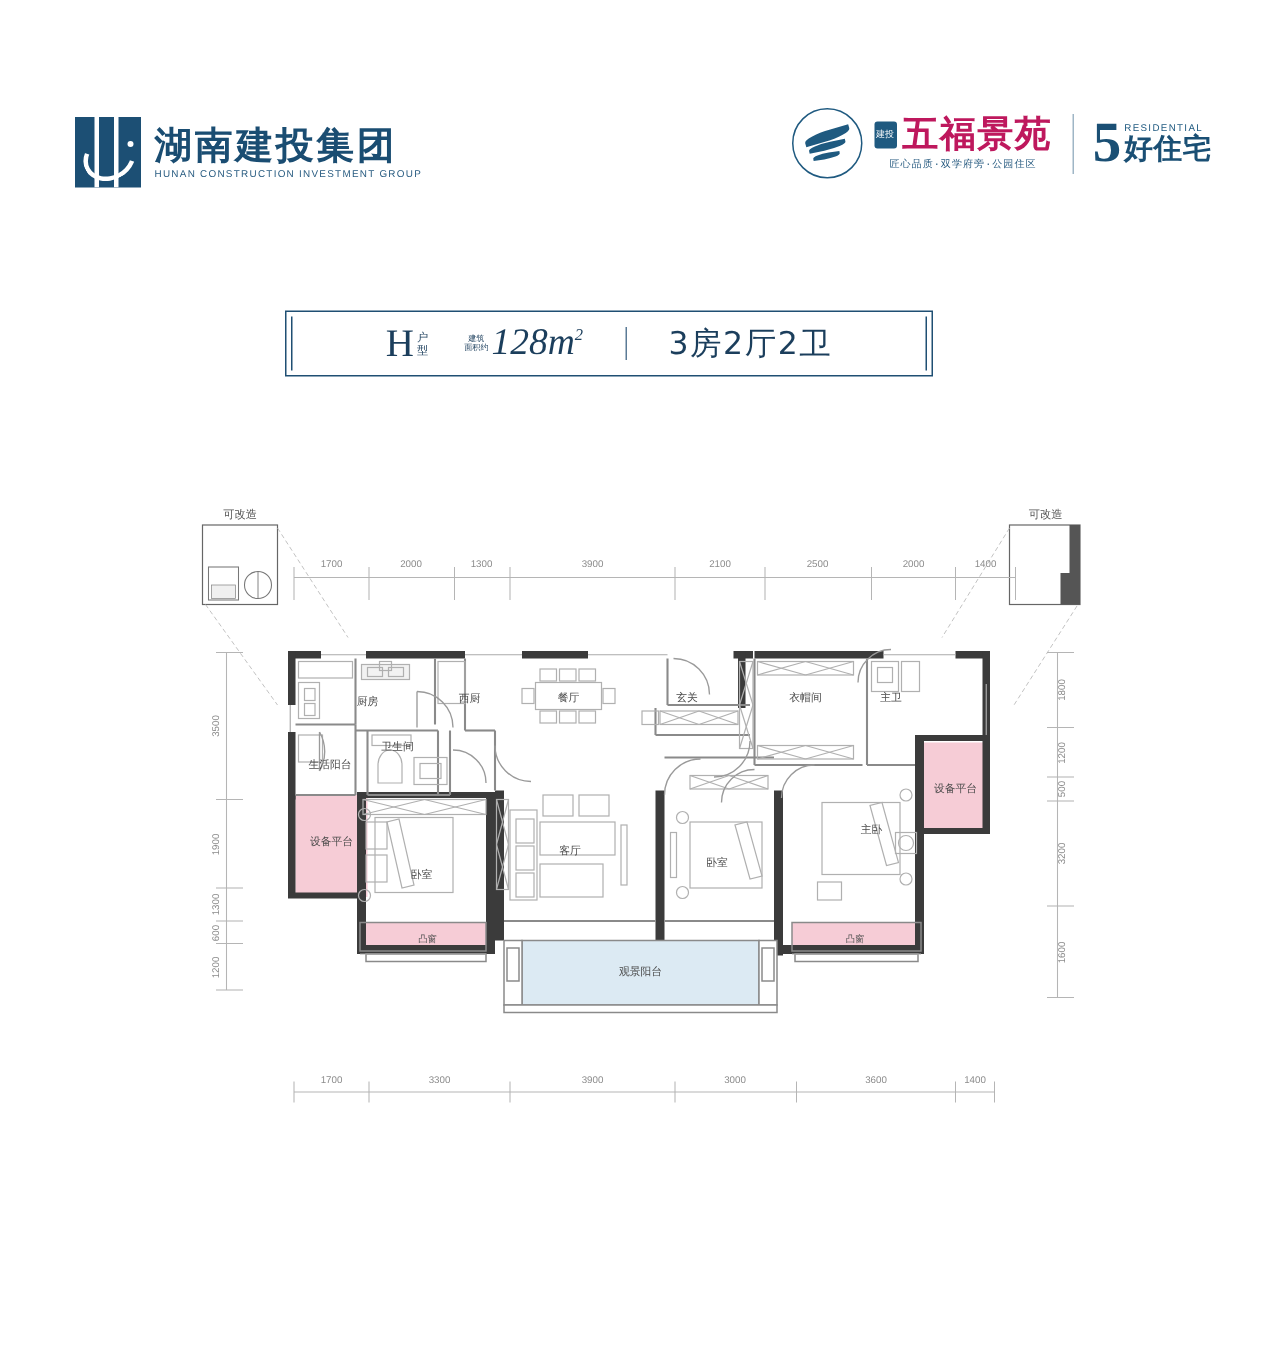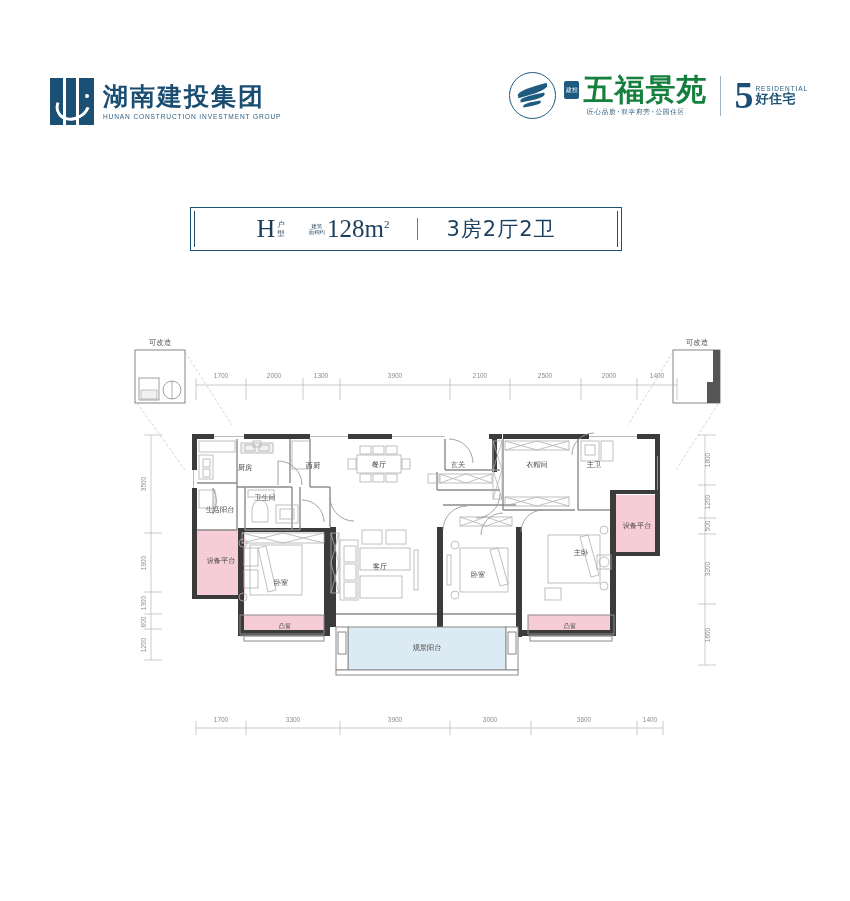--- a/index.html
+++ b/index.html
@@ -33,46 +33,46 @@
   .wf-circle{width:45px;height:45px;border-radius:50%;border:1.4px solid #1f5a80;position:relative;overflow:hidden;flex:0 0 auto;}
   .wf-circle i{position:absolute;display:block;background:#1f5a80;border-radius:60% 0 60% 0;}
   .wf-circle i:nth-child(1){left:7px;top:14px;width:31px;height:7px;transform:rotate(-16deg);}
   .wf-circle i:nth-child(2){left:10px;top:22px;width:25px;height:5px;transform:rotate(-12deg);}
   .wf-circle i:nth-child(3){left:13px;top:29px;width:18px;height:4px;transform:rotate(-9deg);}
   .wf-mid{display:flex;flex-direction:column;}
   .wf-row{display:flex;align-items:center;gap:4px;}
   .wf-badge{width:15px;height:18px;background:#1f5a80;color:#fff;font-size:6px;line-height:8px;
             display:flex;flex-direction:column;align-items:center;justify-content:center;border-radius:2px;
             font-family:"DejaVu Sans",sans-serif;}
-  .wf-name{font-size:30px;font-weight:bold;color:#15803d;letter-spacing:1px;line-height:1.05;
+  .wf-name{font-size:24px;font-weight:bold;color:#be185d;letter-spacing:1px;line-height:1.05;
            font-family:Liberation Sans, sans-serif;}
   .wf-tag{font-size:6.7px;color:#2a5d82;letter-spacing:0.7px;margin-top:3px;text-align:center;
           font-family:Liberation Mono, monospace;}
   .wf-div{width:1px;height:40px;background:#9fb6c6;margin:0 5px;}
   .wf-five{display:flex;align-items:center;gap:2px;}
   .big5{font-size:38px;font-weight:bold;color:#1a4f74;line-height:0.85;
         font-family:"Liberation Serif",serif;}
   .five-txt{display:flex;flex-direction:column;}
   .five-en{font-size:6.5px;color:#1f5a80;letter-spacing:0.9px;font-family:"Liberation Sans",sans-serif;}
-  .five-cn{font-size:13px;font-weight:bold;color:#1a4f74;letter-spacing:0.5px;line-height:1.1;
+  .five-cn{font-size:19px;font-weight:bold;color:#1a4f74;letter-spacing:0.5px;line-height:1.1;
            font-family:"DejaVu Sans",sans-serif;}
 
   
   .titlebar{position:absolute;left:190px;top:207px;width:432px;height:44px;
             border:1px solid #1f4f73;box-sizing:border-box;
             display:flex;align-items:center;justify-content:center;}
   .titlebar::before,.titlebar::after{content:"";position:absolute;top:3px;bottom:3px;width:1px;background:#1f4f73;}
   .titlebar::before{left:3px;} .titlebar::after{right:3px;}
   .title-inner{display:flex;align-items:center;gap:0;}
   .t-h{font-size:26px;color:#1b3e5c;font-family:"Liberation Serif",serif;font-weight:normal;}
   .t-huxing{font-size:7.5px;color:#1b3e5c;line-height:9px;margin-left:2px;display:flex;flex-direction:column;
             font-family:"DejaVu Sans",sans-serif;}
   .t-areasm{font-size:5.4px;color:#1b3e5c;line-height:6px;margin-left:24px;display:flex;flex-direction:column;
             font-family:"DejaVu Sans",sans-serif;text-align:center;}
-  .t-area{font-size:25px;color:#1b3e5c;font-family:"Liberation Serif",serif;margin-left:2px;}
+  .t-area{font-size:25px;color:#1b3e5c;font-family:"Liberation Serif",serif;margin-left:2px;font-style:italic;}
   .t-area sup{font-size:11px;}
   .t-sep{width:1px;height:22px;background:#5b7b96;margin:0 28px;}
   .t-rooms{font-size:21px;color:#1b3e5c;letter-spacing:1px;font-family:"DejaVu Sans",sans-serif;}
 
   
   .plan{position:absolute;left:0;top:0;width:850px;height:652px;}
   svg{position:absolute;left:0;top:0;}
 
   .dimtxt{font-family:"Liberation Sans",sans-serif;font-size:6.5px;fill:#8c8c8c;}
   .kgtxt{font-family:"DejaVu Sans",sans-serif;font-size:7.5px;fill:#555;}

